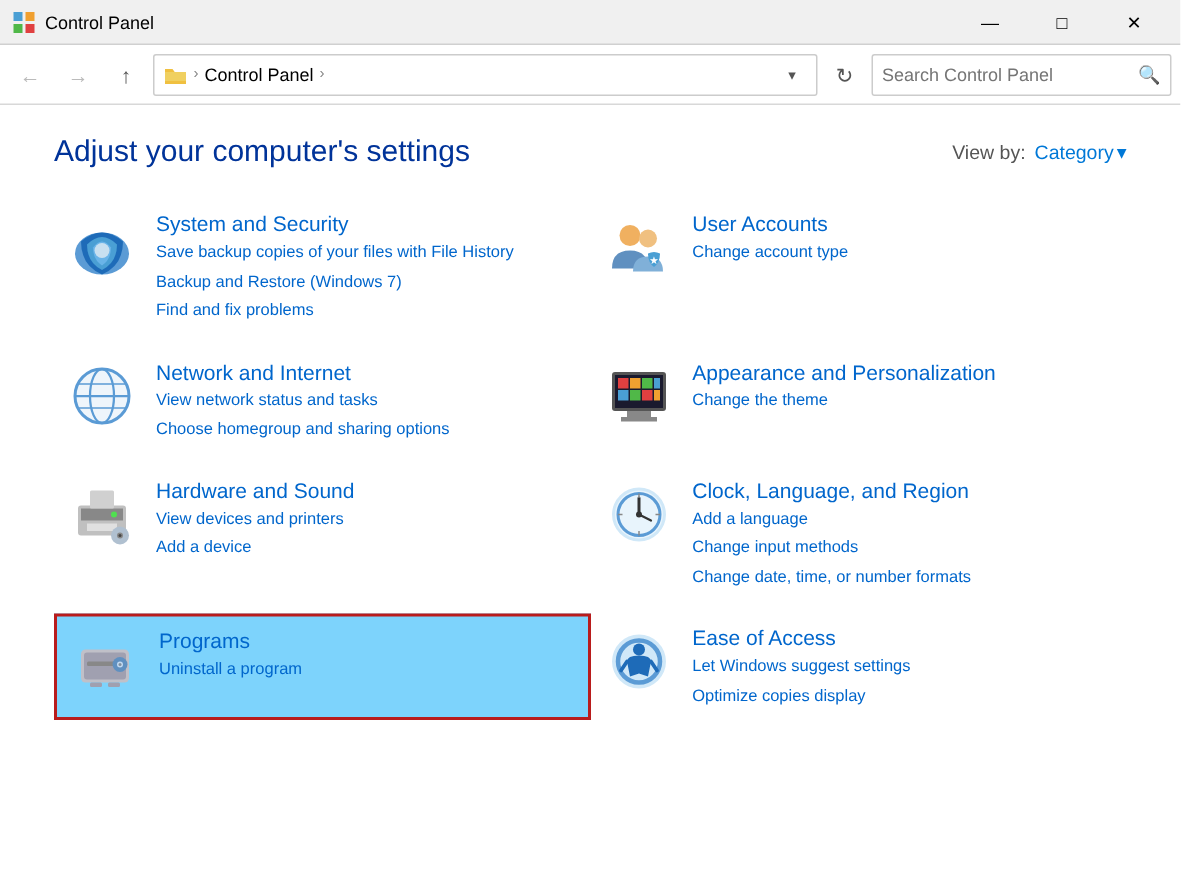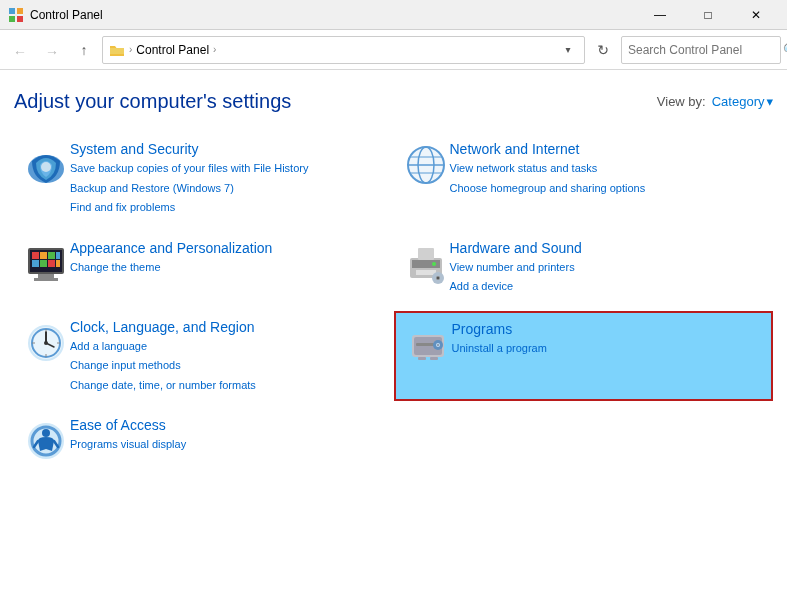--- a/index.html
+++ b/index.html
@@ -114,41 +114,41 @@
       color: #555;
     }
     .search-box {
       display: flex;
       align-items: center;
       height: 28px;
       border: 1px solid #ccc;
       border-radius: 2px;
       background: #fff;
       padding: 0 6px;
-      width: 160px;
+      width: 200px;
     }
     .search-input {
       border: none;
       outline: none;
       font-size: 12px;
       flex: 1;
       color: #aaa;
       background: transparent;
     }
     .search-icon-btn {
       border: none;
       background: transparent;
       cursor: pointer;
       font-size: 12px;
       color: #555;
     }
 
     
     .main-content {
-      padding: 20px 14px;
+      padding: 20px 36px;
       height: calc(594px - 70px);
       overflow-y: auto;
     }
     .page-header {
       display: flex;
       justify-content: space-between;
       align-items: center;
       margin-bottom: 20px;
     }
     .page-title {
@@ -174,21 +174,21 @@
     
     .cp-grid {
       display: grid;
       grid-template-columns: 1fr 1fr;
       gap: 0;
       row-gap: 8px;
     }
     .cp-category {
       display: flex;
       align-items: flex-start;
-      gap: 0;
+      gap: 12px;
       padding: 8px;
       cursor: pointer;
     }
     .cp-icon {
       width: 48px;
       height: 48px;
       flex-shrink: 0;
       display: flex;
       align-items: center;
       justify-content: center;
@@ -287,20 +287,38 @@
         </svg>
       </div>
       <div class="cp-text">
         <span class="cp-title">System and Security</span>
         <span class="cp-link">Save backup copies of your files with File History</span>
         <span class="cp-link">Backup and Restore (Windows 7)</span>
         <span class="cp-link">Find and fix problems</span>
       </div>
     </div>
 
+    <div class="cp-category">
+      <div class="cp-icon">
+        <svg class="icon-svg" viewBox="0 0 48 48">
+
+          <circle cx="18" cy="16" r="7" fill="#f0b060"></circle>
+          <path d="M6 38 Q6 26 18 26 Q30 26 30 38Z" fill="#6090c0"></path>
+          <circle cx="30" cy="18" r="6" fill="#f0c080"></circle>
+          <path d="M20 40 Q20 30 30 30 Q40 30 40 40Z" fill="#80b0d8"></path>
+
+          <path d="M30 28 Q34 26 38 28 Q38 34 34 37 Q30 34 30 28Z" fill="#4a9fd4"></path>
+          <text x="34" y="35" font-size="7" fill="#fff" text-anchor="middle">★</text>
+        </svg>
+      </div>
+      <div class="cp-text">
+        <span class="cp-title">User Accounts</span>
+        <span class="cp-link">Change account type</span>
+      </div>
+    </div>
 
     <div class="cp-category">
       <div class="cp-icon">
         <svg class="icon-svg" viewBox="0 0 48 48">
           <circle cx="24" cy="24" r="18" fill="none" stroke="#5b9bd5" stroke-width="2"></circle>
           <ellipse cx="24" cy="24" rx="8" ry="18" fill="none" stroke="#5b9bd5" stroke-width="1.5"></ellipse>
           <line x1="6" y1="24" x2="42" y2="24" stroke="#5b9bd5" stroke-width="1.5"></line>
           <line x1="8" y1="16" x2="40" y2="16" stroke="#5b9bd5" stroke-width="1"></line>
           <line x1="8" y1="32" x2="40" y2="32" stroke="#5b9bd5" stroke-width="1"></line>
           <circle cx="24" cy="24" r="18" fill="rgba(91,155,213,0.1)"></circle>
@@ -349,21 +367,21 @@
 
           <circle cx="36" cy="38" r="6" fill="#b0c0d0"></circle>
           <circle cx="36" cy="38" r="2" fill="#888"></circle>
           <circle cx="36" cy="38" r="1" fill="#444"></circle>
 
           <circle cx="32" cy="24" r="2" fill="#50e050"></circle>
         </svg>
       </div>
       <div class="cp-text">
         <span class="cp-title">Hardware and Sound</span>
-        <span class="cp-link">View number and printers</span>
+        <span class="cp-link">View devices and printers</span>
         <span class="cp-link">Add a device</span>
       </div>
     </div>
 
     <div class="cp-category">
       <div class="cp-icon">
         <svg class="icon-svg" viewBox="0 0 48 48">
 
           <circle cx="24" cy="24" r="18" fill="#d0e8f8"></circle>
           <circle cx="24" cy="24" r="16" fill="#e8f4fc"></circle>
@@ -418,18 +436,19 @@
           <circle cx="24" cy="24" r="14" fill="none" stroke="#5b9bd5" stroke-width="3"></circle>
 
           <circle cx="24" cy="16" r="4" fill="#1e6bb8"></circle>
           <path d="M16 24 Q16 20 24 20 Q32 20 32 24 L30 34 L24 32 L18 34Z" fill="#1e6bb8"></path>
           <line x1="16" y1="24" x2="12" y2="30" stroke="#1e6bb8" stroke-width="2.5" stroke-linecap="round"></line>
           <line x1="32" y1="24" x2="36" y2="30" stroke="#1e6bb8" stroke-width="2.5" stroke-linecap="round"></line>
         </svg>
       </div>
       <div class="cp-text">
         <span class="cp-title">Ease of Access</span>
-        <span class="cp-link">Programs visual display</span>
+        <span class="cp-link">Let Windows suggest settings</span>
+        <span class="cp-link">Optimize copies display</span>
       </div>
     </div>
 
   </div>
 </div>
 
 </body></html>

